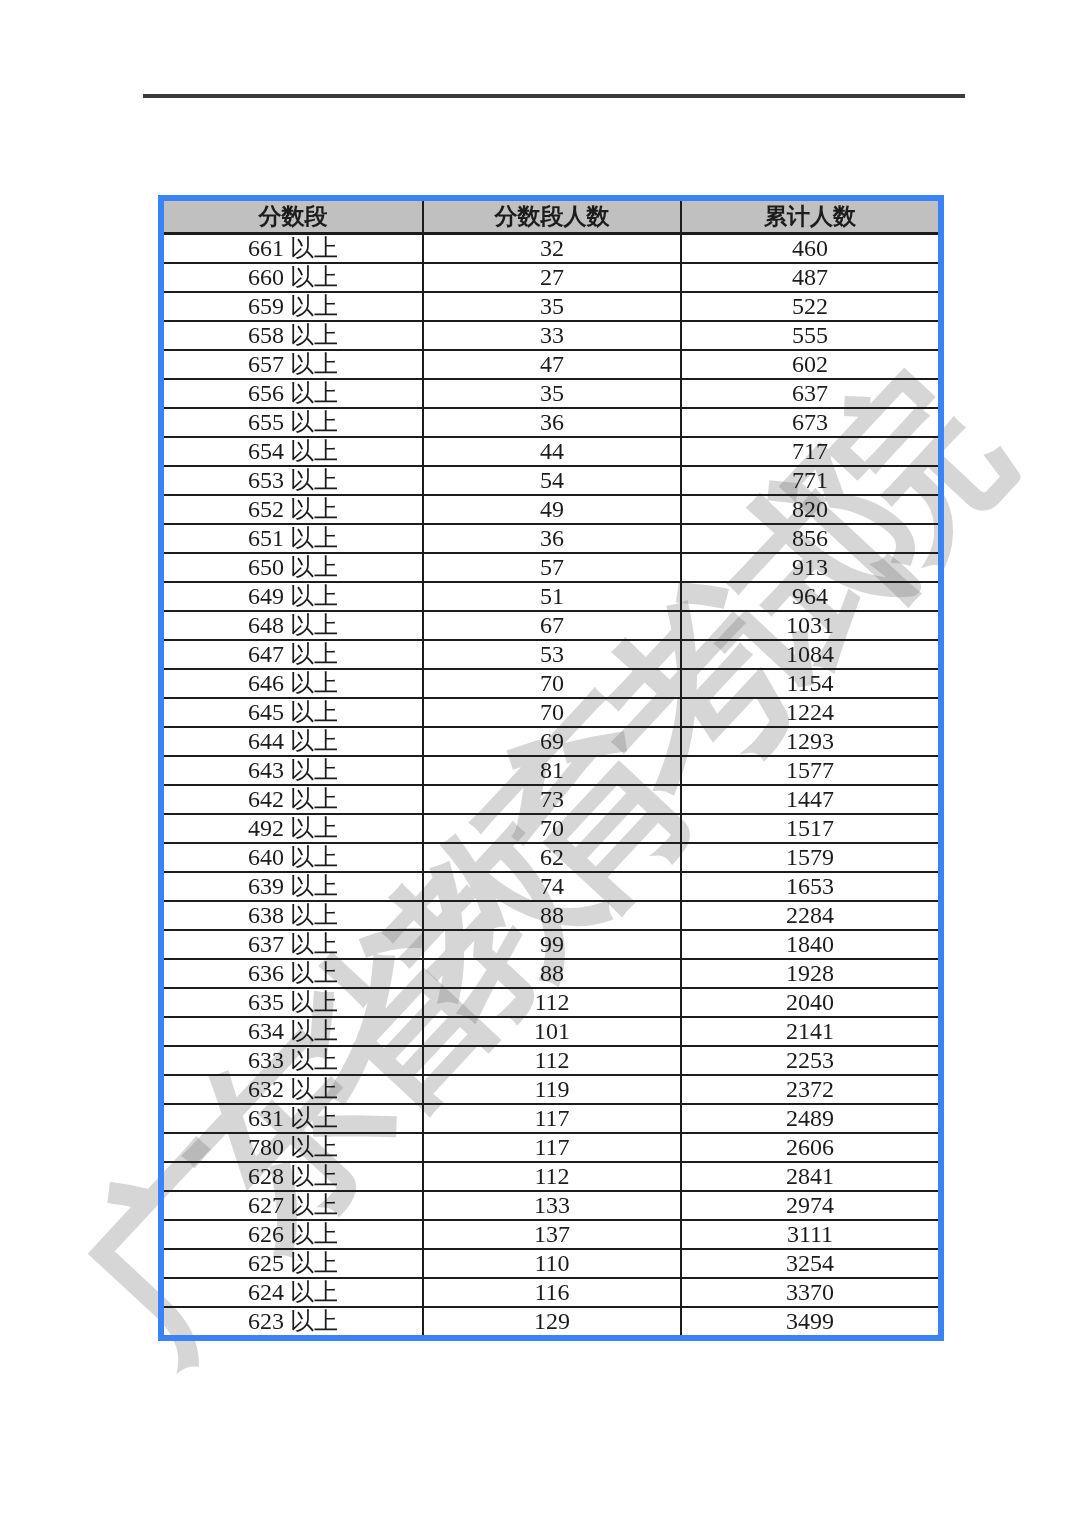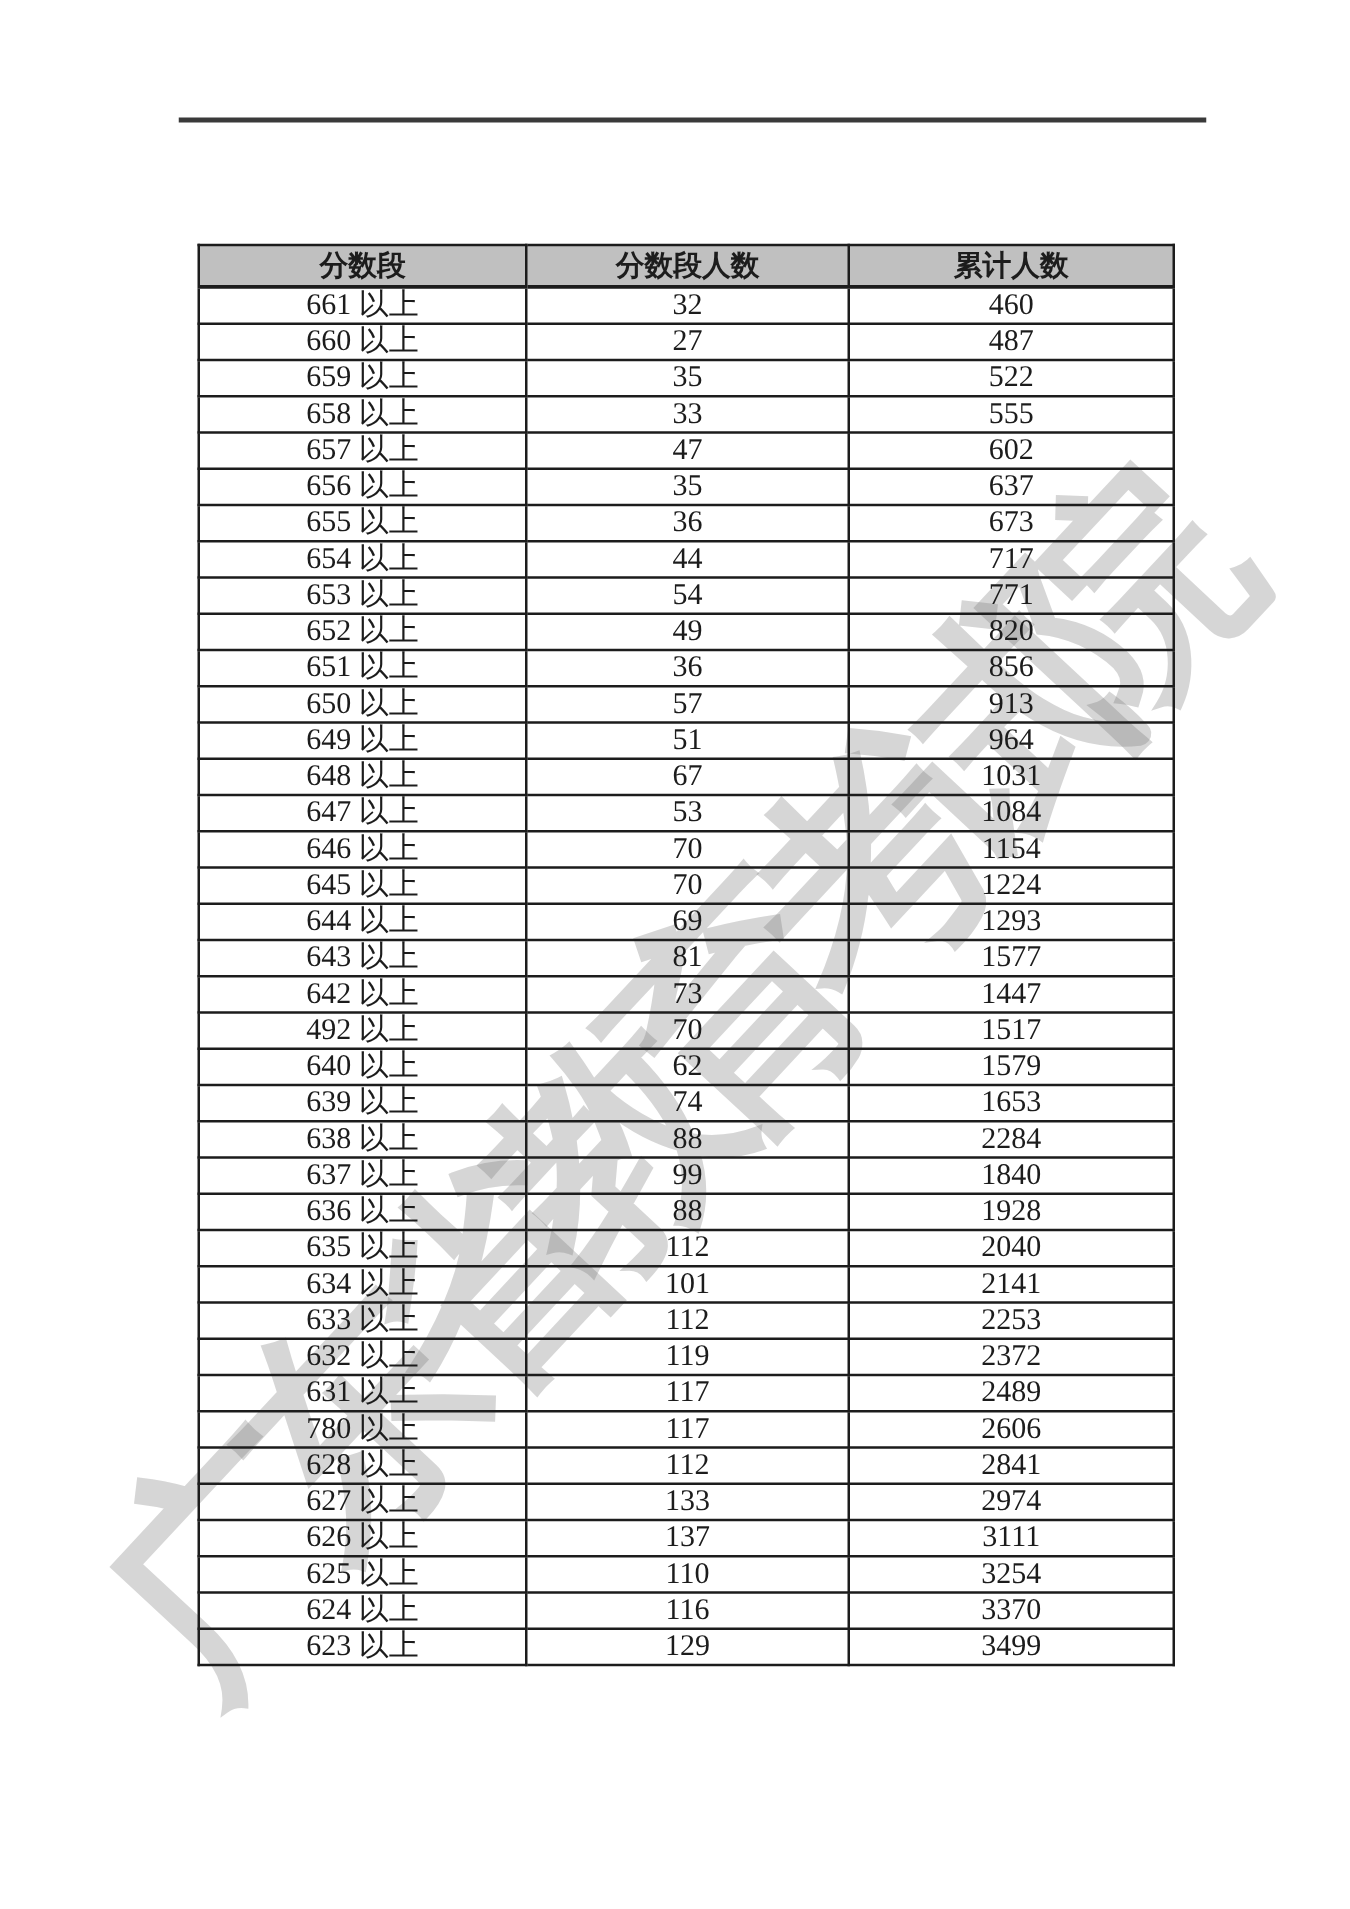--- a/index.html
+++ b/index.html
@@ -59,21 +59,21 @@
     height: 31px;
     font-size: 23px;
     font-weight: bold;
     border-bottom-width: 3px;
   }
   .score-table td {
     height: 27px;
     line-height: 27px;
     font-size: 24px;
   }
-  .score-table { border: 2px solid #3b82f6; }
+  .score-table { border: 6px solid #3b82f6; }
 </style>
 </head>
 <body>
 
 <div class="page">
 
   <div class="watermark">广东省教育考试院</div>
 
   <div class="top-rule"></div>
 

